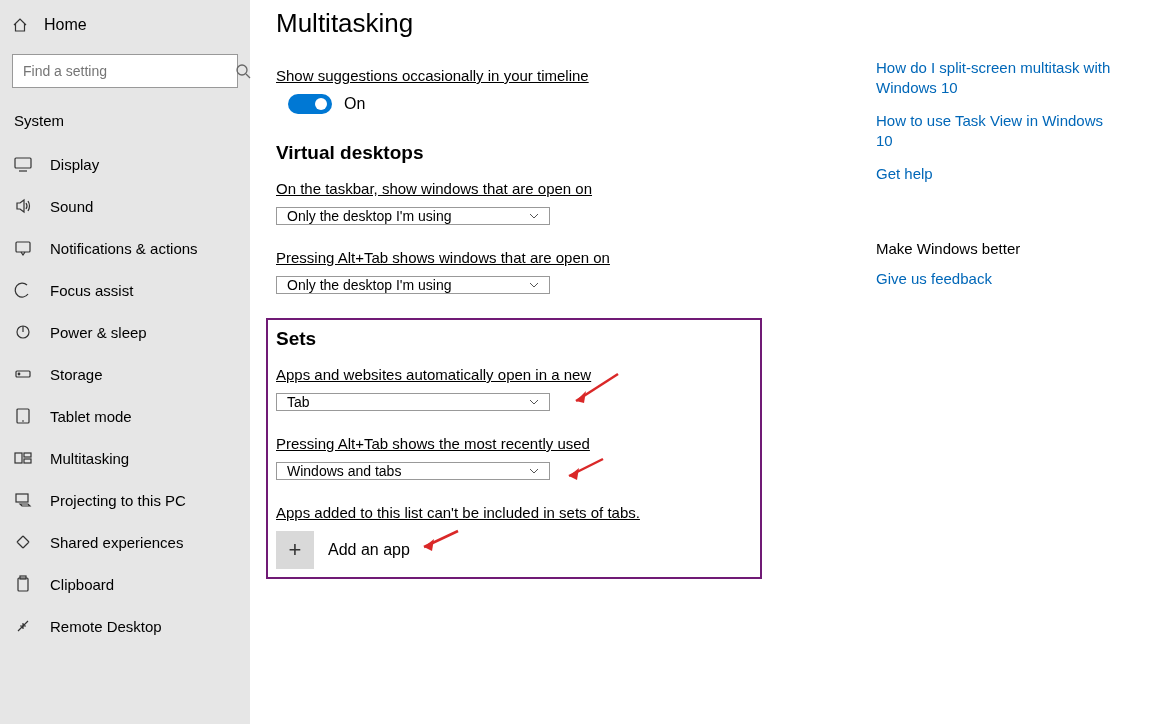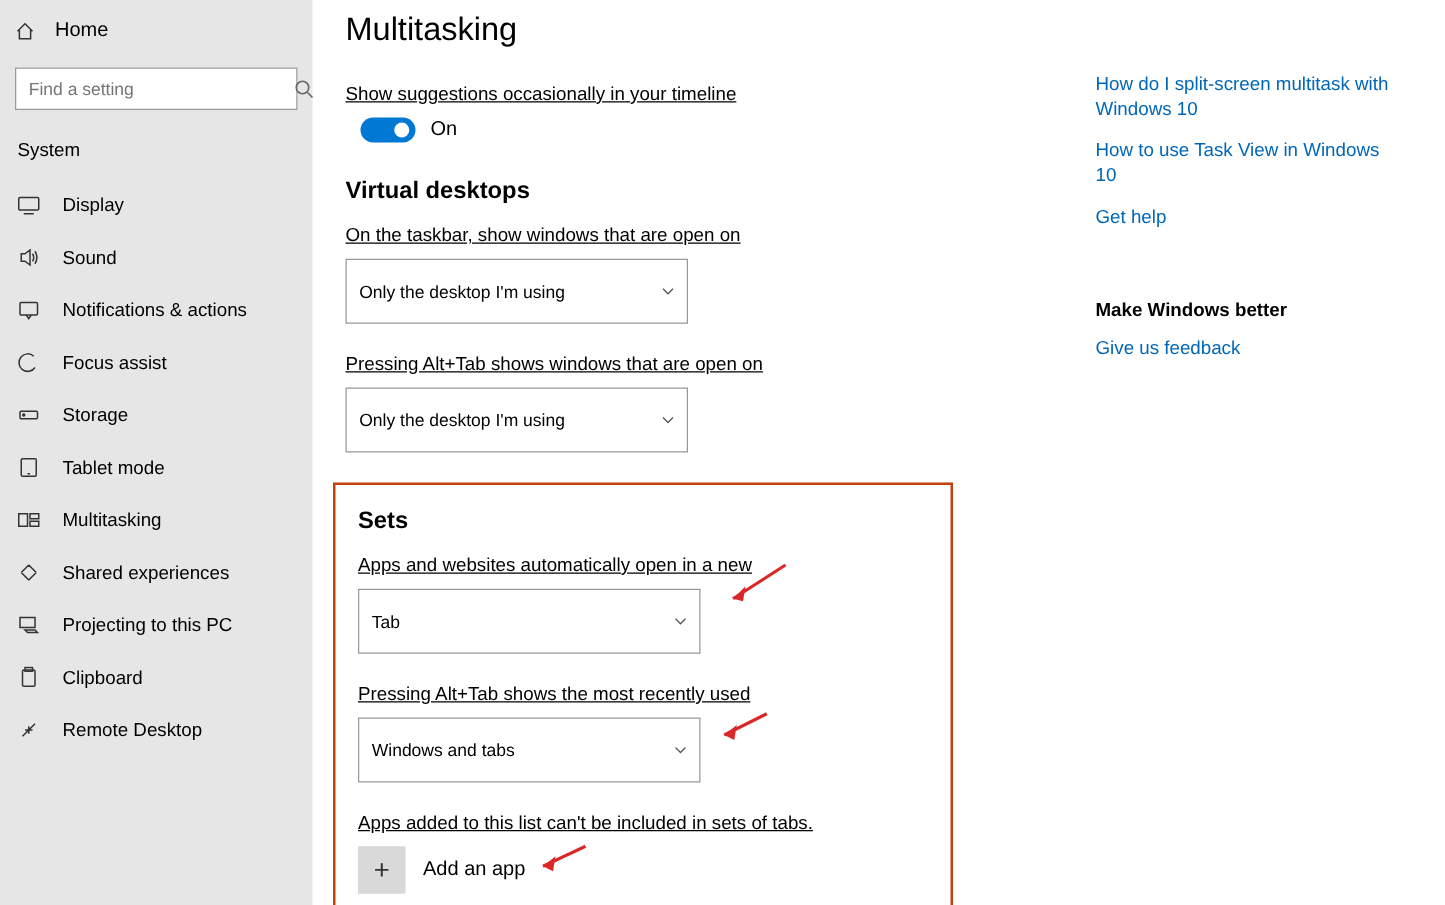--- a/index.html
+++ b/index.html
@@ -15,27 +15,27 @@
     .nav-item .icon { width: 18px; height: 18px; display: flex; align-items: center; justify-content: center; flex-shrink: 0; }
     .main { flex: 1; padding: 8px 20px 20px 26px; display: flex; gap: 60px; overflow: auto; }
     .content { flex: 1; max-width: 540px; }
     .right-rail { width: 240px; padding-top: 50px; }
     h1 { font-size: 26px; font-weight: 400; margin-bottom: 28px; }
     .setting-label { font-size: 15px; margin-bottom: 10px; text-decoration: underline; }
     .toggle-row { display: flex; align-items: center; gap: 12px; margin-bottom: 28px; padding-left: 12px; }
     .toggle { width: 44px; height: 20px; border-radius: 10px; background: #0078d4; position: relative; cursor: pointer; }
     .toggle::after { content: ""; position: absolute; width: 12px; height: 12px; background: #fff; border-radius: 50%; top: 4px; right: 5px; }
     h2 { font-size: 19px; font-weight: 600; margin-bottom: 16px; }
-    .select { width: 274px; height: 52px; border: 1px solid #999; display: flex; align-items: center; justify-content: space-between; padding: 0 10px; font-size: 14px; margin-bottom: 24px; cursor: pointer; background: #fff; }
+    .select { width: 274px; height: 18px; border: 1px solid #999; display: flex; align-items: center; justify-content: space-between; padding: 0 10px; font-size: 14px; margin-bottom: 24px; cursor: pointer; background: #fff; }
     .select .chev { width: 10px; height: 10px; }
-    .boxed { border: 2px solid #c2410c; padding: 18px; margin-left: -10px; margin-top: 6px; position: relative; width: 496px; }
+    .boxed { border: 2px solid #701a75; padding: 8px; margin-left: -10px; margin-top: 6px; position: relative; width: 496px; }
     .add-row { display: flex; align-items: center; gap: 14px; margin-top: 6px; }
     .plus-box { width: 38px; height: 38px; background: #d9d9d9; display: flex; align-items: center; justify-content: center; font-size: 22px; color: #333; cursor: pointer; }
     .link { color: #0067b8; font-size: 15px; margin-bottom: 14px; cursor: pointer; line-height: 1.3; }
-    .rail-heading { font-size: 15px; font-weight: 700; margin-top: 56px; margin-bottom: 12px; color: #000; }
+    .rail-heading { font-size: 15px; font-weight: 400; margin-top: 56px; margin-bottom: 12px; color: #000; }
     .arrow { position: absolute; pointer-events: none; }
     svg { display: block; }
   </style>
 </head>
 <body>
 
 <div class="sidebar">
   <div class="home-row">
     <span class="icon">
       <svg viewBox="0 0 16 16" width="16" height="16" fill="none" stroke="#333" stroke-width="1.2">
@@ -89,20 +89,29 @@
     <span class="icon">
         <svg viewBox="0 0 18 18" width="18" height="18" fill="none" stroke="#333" stroke-width="1.2">
           <path d="M13 4 A7 7 0 1 0 14 13"></path>
         </svg>
       </span>
     <span>Focus assist</span>
   </div>
   <div class="nav-item">
     <span class="icon">
         <svg viewBox="0 0 18 18" width="18" height="18" fill="none" stroke="#333" stroke-width="1.2">
+          <circle cx="9" cy="9" r="6"></circle>
+          <line x1="9" y1="3" x2="9" y2="9"></line>
+        </svg>
+      </span>
+    <span>Power &amp; sleep</span>
+  </div>
+  <div class="nav-item">
+    <span class="icon">
+        <svg viewBox="0 0 18 18" width="18" height="18" fill="none" stroke="#333" stroke-width="1.2">
           <rect x="2" y="6" width="14" height="6" rx="1"></rect>
           <circle cx="5" cy="9" r="0.8" fill="#333"></circle>
         </svg>
       </span>
     <span>Storage</span>
   </div>
   <div class="nav-item">
     <span class="icon">
         <svg viewBox="0 0 18 18" width="18" height="18" fill="none" stroke="#333" stroke-width="1.2">
           <rect x="3" y="2" width="12" height="14" rx="1"></rect>
@@ -117,33 +126,33 @@
           <rect x="1" y="4" width="7" height="10"></rect>
           <rect x="10" y="4" width="7" height="4"></rect>
           <rect x="10" y="10" width="7" height="4"></rect>
         </svg>
       </span>
     <span>Multitasking</span>
   </div>
   <div class="nav-item">
     <span class="icon">
         <svg viewBox="0 0 18 18" width="18" height="18" fill="none" stroke="#333" stroke-width="1.2">
-          <path d="M9 3 L6 6 M9 3 L12 6 M9 15 L6 12 M9 15 L12 12 M3 9 L6 6 M3 9 L6 12 M15 9 L12 6 M15 9 L12 12"></path>
-        </svg>
-      </span>
-    <span>Shared experiences</span>
-  </div>
-  <div class="nav-item">
-    <span class="icon">
-        <svg viewBox="0 0 18 18" width="18" height="18" fill="none" stroke="#333" stroke-width="1.2">
           <rect x="2" y="3" width="12" height="8"></rect>
           <path d="M6 13 L14 13 L16 15 L8 15 Z"></path>
         </svg>
       </span>
     <span>Projecting to this PC</span>
+  </div>
+  <div class="nav-item">
+    <span class="icon">
+        <svg viewBox="0 0 18 18" width="18" height="18" fill="none" stroke="#333" stroke-width="1.2">
+          <path d="M9 3 L6 6 M9 3 L12 6 M9 15 L6 12 M9 15 L12 12 M3 9 L6 6 M3 9 L6 12 M15 9 L12 6 M15 9 L12 12"></path>
+        </svg>
+      </span>
+    <span>Shared experiences</span>
   </div>
   <div class="nav-item">
     <span class="icon">
         <svg viewBox="0 0 18 18" width="18" height="18" fill="none" stroke="#333" stroke-width="1.2">
           <rect x="4" y="3" width="10" height="13" rx="1"></rect>
           <rect x="6" y="1" width="6" height="3"></rect>
         </svg>
       </span>
     <span>Clipboard</span>
   </div>

